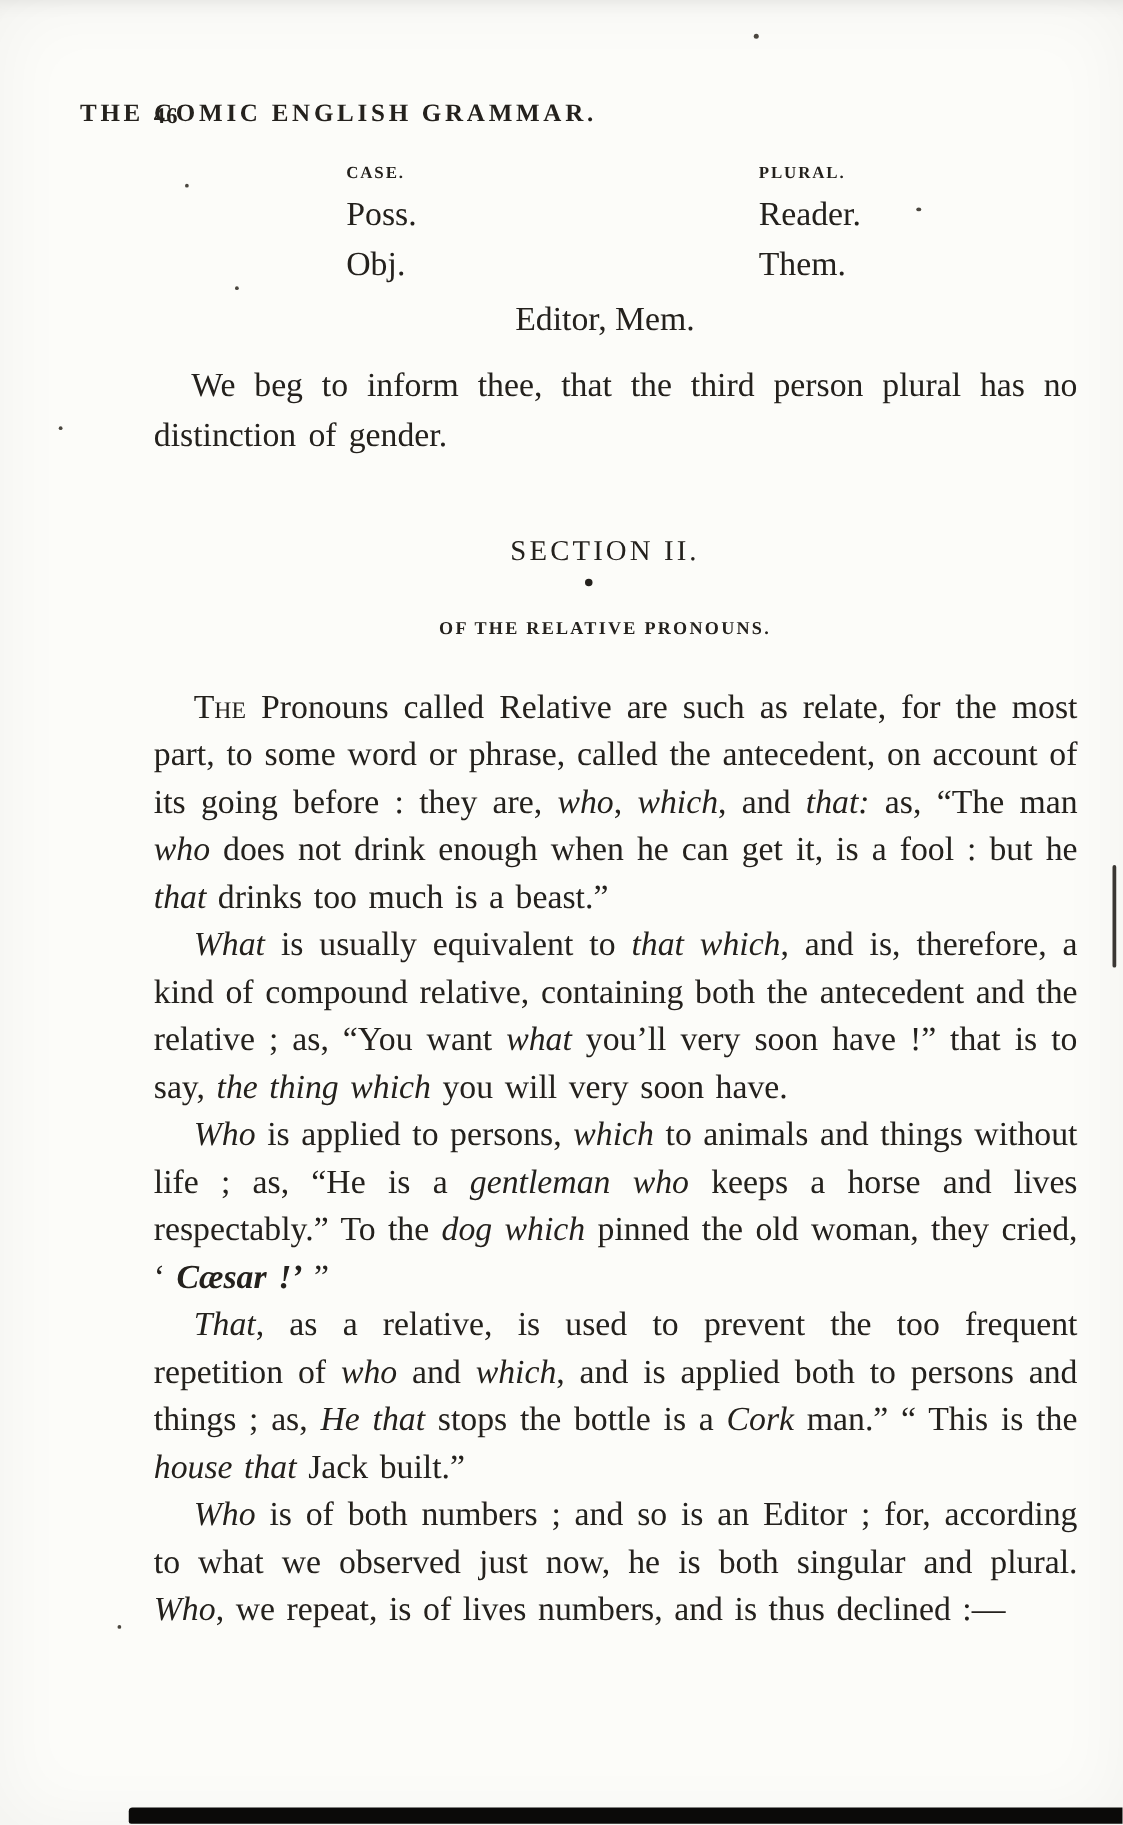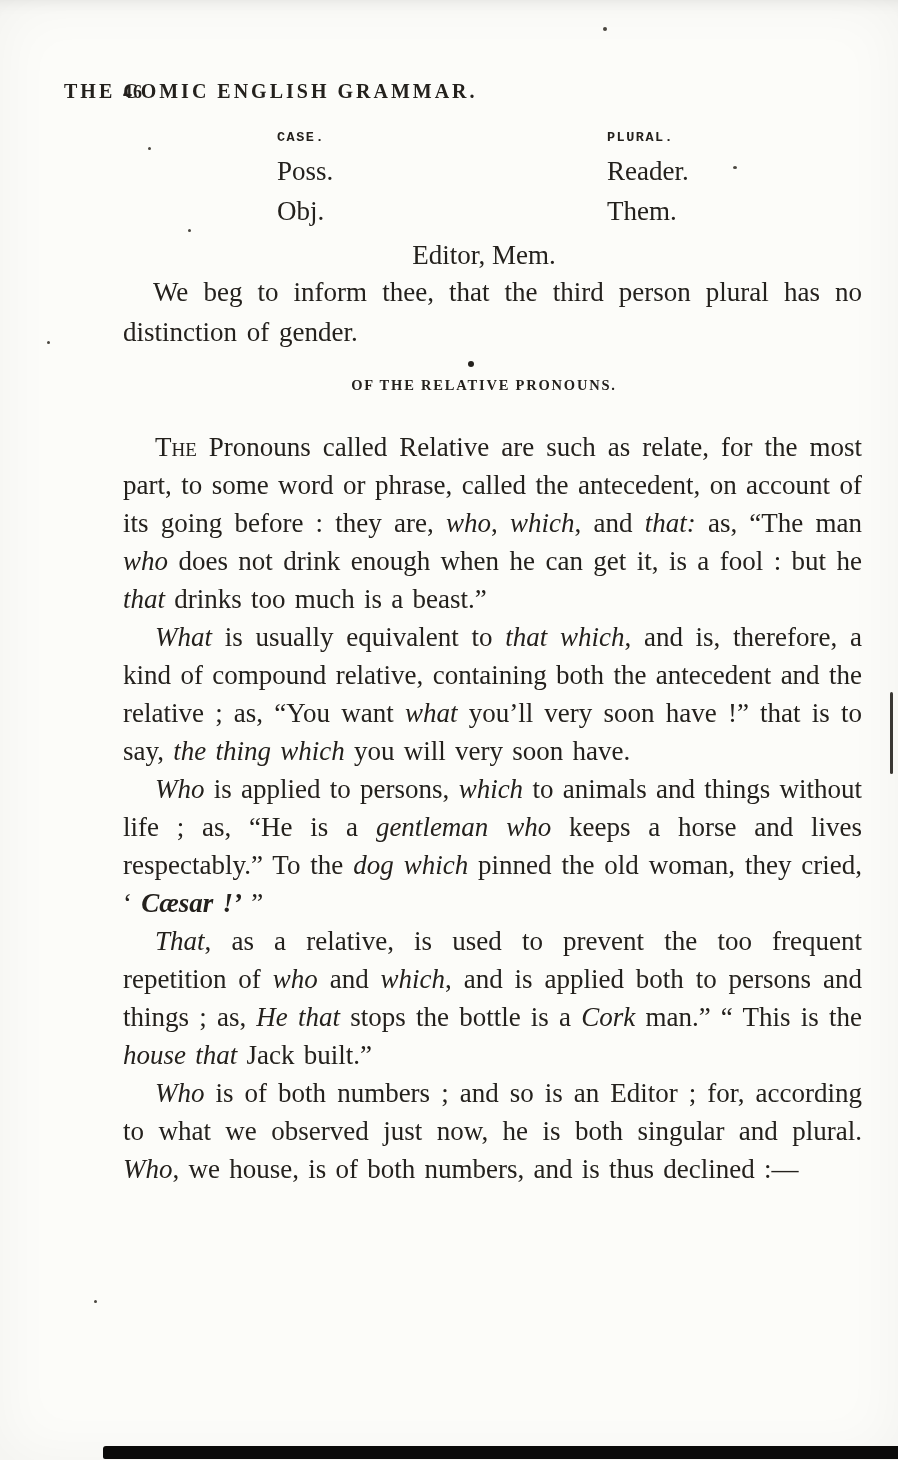--- a/index.html
+++ b/index.html
@@ -18,35 +18,35 @@
   
   .running-header { position:relative; margin-top:80px; height:28px; }
   .page-number { position:absolute; left:123px; top:2px; font-weight:bold; font-size:18px; letter-spacing:1px; }
   .running-title { text-align:left; padding-left:64px; font-weight:bold; font-size:20px; letter-spacing:3px; }
 
   
   .decl-table { margin-top:22px; }
   .trow { position:relative; }
   .trow .c1 { position:absolute; left:277px; }
   .trow .c2 { position:absolute; left:607px; }
-  .thead { height:26px; font-weight:bold; font-size:13.5px; letter-spacing:1.5px;font-family:Liberation Mono, monospace; }
+  .thead { height:26px; font-weight:bold; font-size:13.5px; letter-spacing:1.5px; }
   .tmain { height:40px; font-size:27px; }
 
   .reader-heading { margin-top:4px; text-align:center; padding-left:70px; font-size:27px; }
 
   .intro {
-    margin:1px 36px 0 123px;
+    margin:17px 36px 0 123px;
     font-size:27px; line-height:40px;
     text-align:justify; text-indent:30px; word-spacing:3px;
   }
 
   .section-title { margin-top:60px; text-align:center; padding-left:70px; font-size:23px; letter-spacing:2.5px; }
   .section-dot { width:6px; height:6px; border-radius:50%; background:var(--ink,#24211d);
     margin:9px auto 0; transform:translateX(22px); }
-  .section-subtitle { margin-top:10px; text-align:center; padding-left:70px;
+  .section-subtitle { margin-top:26px; text-align:center; padding-left:70px;
     font-weight:bold; font-size:14.5px; letter-spacing:1.8px; }
 
   
   .body-text { margin:34px 36px 0 123px; font-size:27px; line-height:38px;
     text-align:justify; word-spacing:2.5px; }
   .para { text-indent:32px; }
   .it { font-style:italic;margin-top:32px; }
   .bd { font-weight:bold; }
   .sc { font-variant:small-caps; }
 
@@ -85,29 +85,30 @@
     <div class="trow tmain">
       <span class="c1">Obj.</span>
       <span class="c2">Them.</span>
     </div>
   </div>
 
   <div class="reader-heading">Editor, Mem.</div>
 
   <p class="intro">We beg to inform thee, that the third person plural has no distinction of gender.</p>
 
+  <div class="section-title">SECTION II.</div>
   <div class="section-dot"></div>
   <div class="section-subtitle">OF THE RELATIVE PRONOUNS.</div>
 
   <div class="body-text">
       <p class="para"><span class="sc">The</span><span> Pronouns called Relative are such as relate, for the most part, to some word or phrase, called the antecedent, on account of its going before : they are, </span><span class="it">who</span><span>, </span><span class="it">which</span><span>, and </span><span class="it">that:</span><span> as, “The man </span><span class="it">who</span><span> does not drink enough when he can get it, is a fool : but he </span><span class="it">that</span><span> drinks too much is a beast.”</span></p>
       <p class="para"><span class="it">What</span><span> is usually equivalent to </span><span class="it">that which</span><span>, and is, therefore, a kind of compound relative, containing both the antecedent and the relative ; as, “You want </span><span class="it">what</span><span> you’ll very soon have !” that is to say, </span><span class="it">the thing which</span><span> you will very soon have.</span></p>
       <p class="para"><span class="it">Who</span><span> is applied to persons, </span><span class="it">which</span><span> to animals and things without life ; as, “He is a </span><span class="it">gentleman who</span><span> keeps a horse and lives respectably.”  To the </span><span class="it">dog which</span><span> pinned the old woman, they cried, ‘ </span><span class="it bd">Cæsar !’</span><span> ”</span></p>
       <p class="para"><span class="it">That</span><span>, as a relative, is used to prevent the too frequent repetition of </span><span class="it">who</span><span> and </span><span class="it">which</span><span>, and is applied both to persons and things ; as, </span><span class="it">He that</span><span> stops the bottle is a </span><span class="it">Cork</span><span> man.”  “ This is the </span><span class="it">house that</span><span> Jack built.”</span></p>
-      <p class="para"><span class="it">Who</span><span> is of both numbers ; and so is an Editor ; for, according to what we observed just now, he is both singular and plural.  </span><span class="it">Who</span><span>, we house, is of both numbers, and is thus declined :—</span></p>
+      <p class="para"><span class="it">Who</span><span> is of both numbers ; and so is an Editor ; for, according to what we observed just now, he is both singular and plural.  </span><span class="it">Who</span><span>, we repeat, is of lives numbers, and is thus declined :—</span></p>
     </div>
 
   <div class="scan-bar"></div>
   <div class="edge-line"></div>
   <div class="speck sp1"></div>
   <div class="speck sp2"></div>
   <div class="speck sp3"></div>
   <div class="speck sp4"></div>
   <div class="speck sp5"></div>
   <div class="speck sp6"></div>

